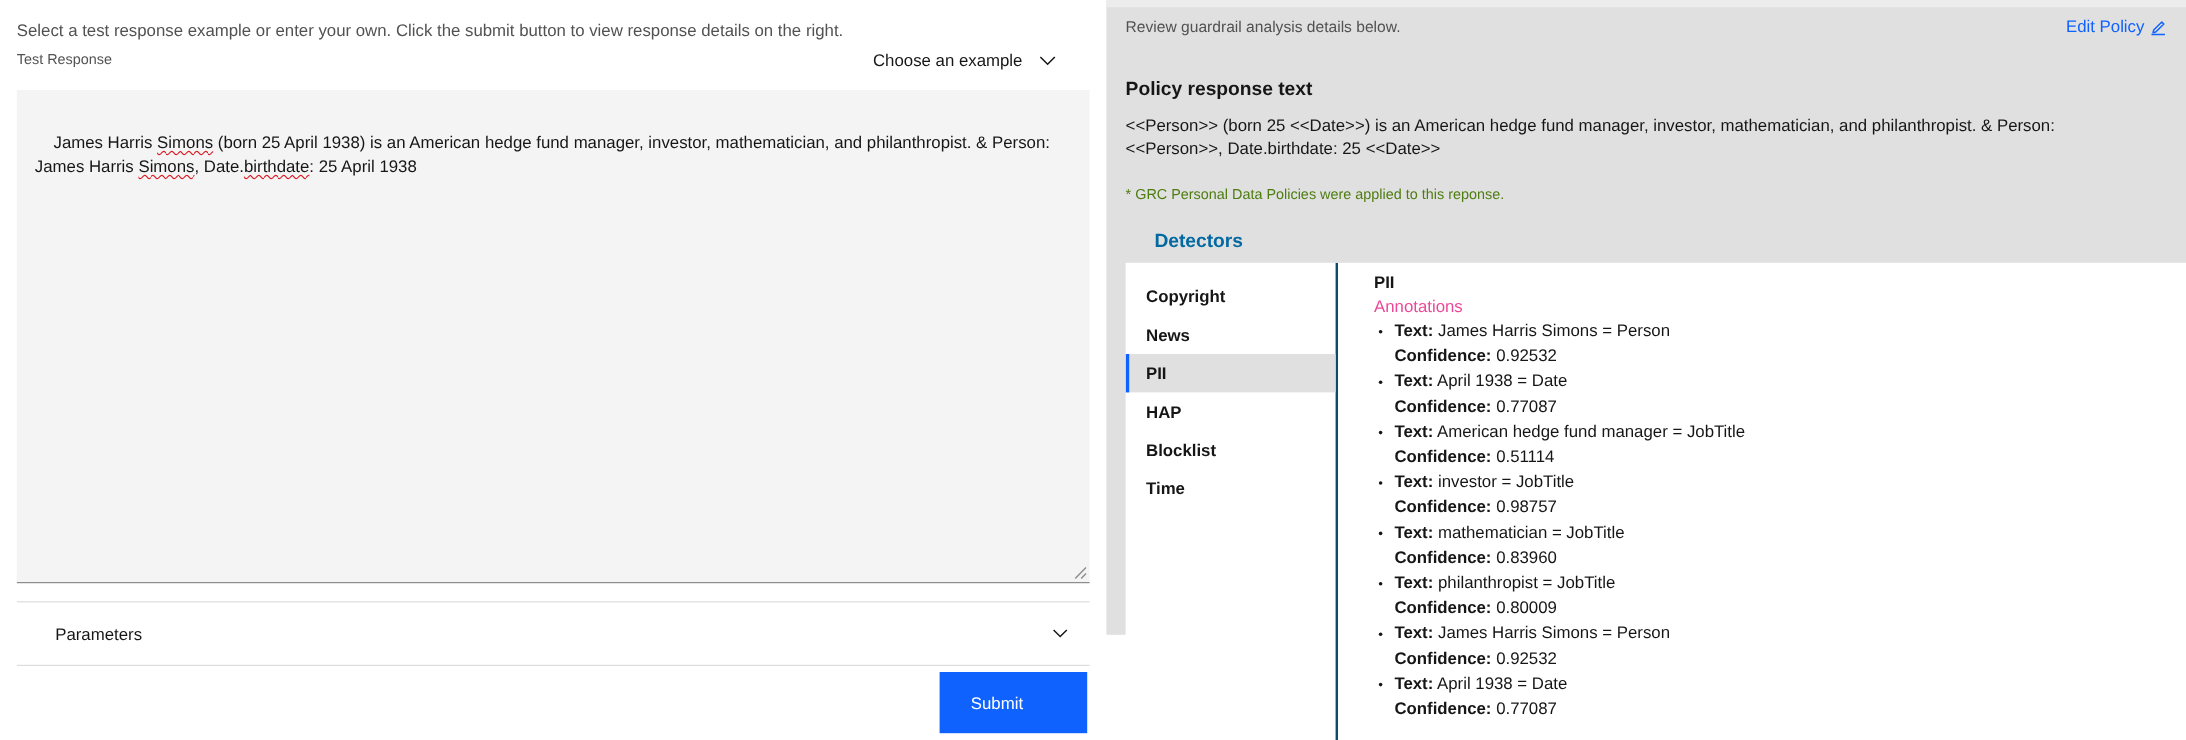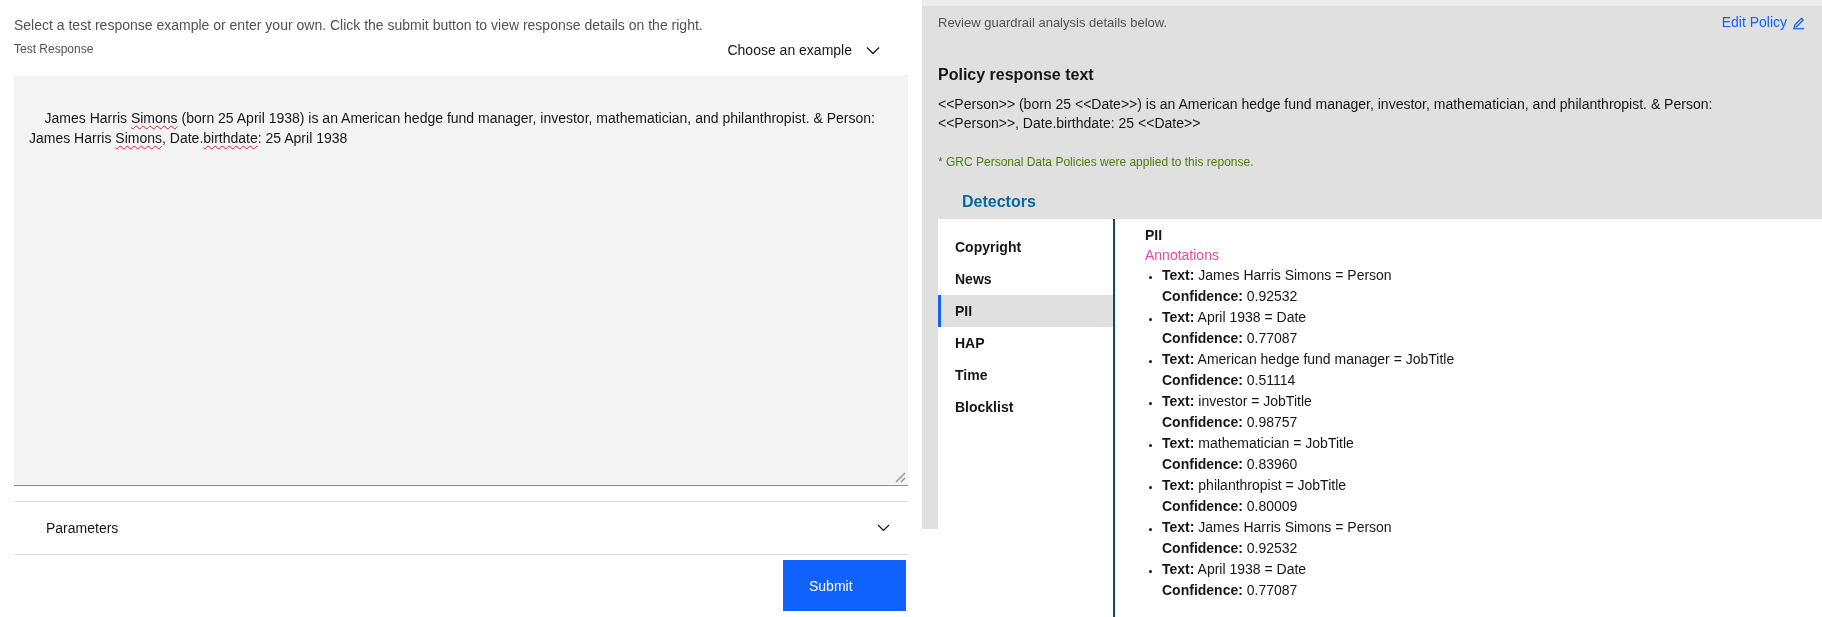--- a/index.html
+++ b/index.html
@@ -152,24 +152,24 @@
         <div class="tab">
     <span>News</span>
   </div>
         <div class="tab selected">
     <span>PII</span>
   </div>
         <div class="tab">
     <span>HAP</span>
   </div>
         <div class="tab">
+    <span>Blocklist</span>
+  </div>
+        <div class="tab">
     <span>Time</span>
-  </div>
-        <div class="tab">
-    <span>Blocklist</span>
   </div>
       </div>
 
     <div class="detail-col">
       <div class="detail-title">PII</div>
       <div class="annotations-label">Annotations</div>
       <ul class="annotations-list">
           <li>
     <div><span class="b">Text:</span> <span>James Harris Simons = Person</span></div>
     <div><span class="b">Confidence:</span> <span>0.92532</span></div>

